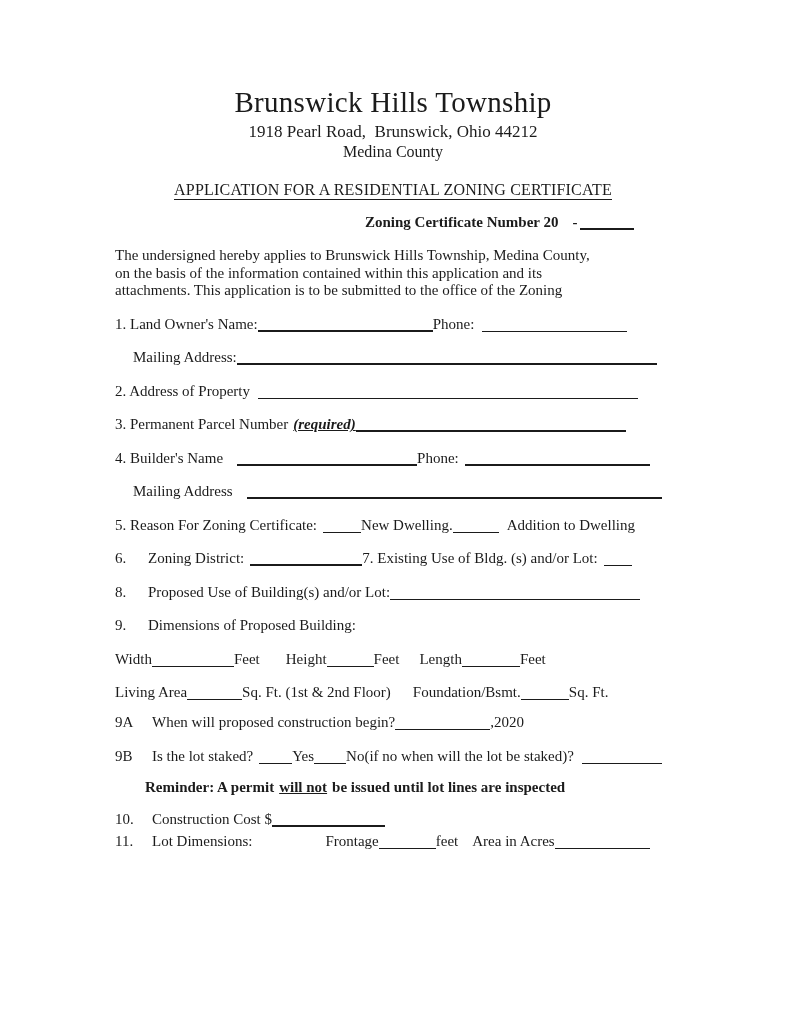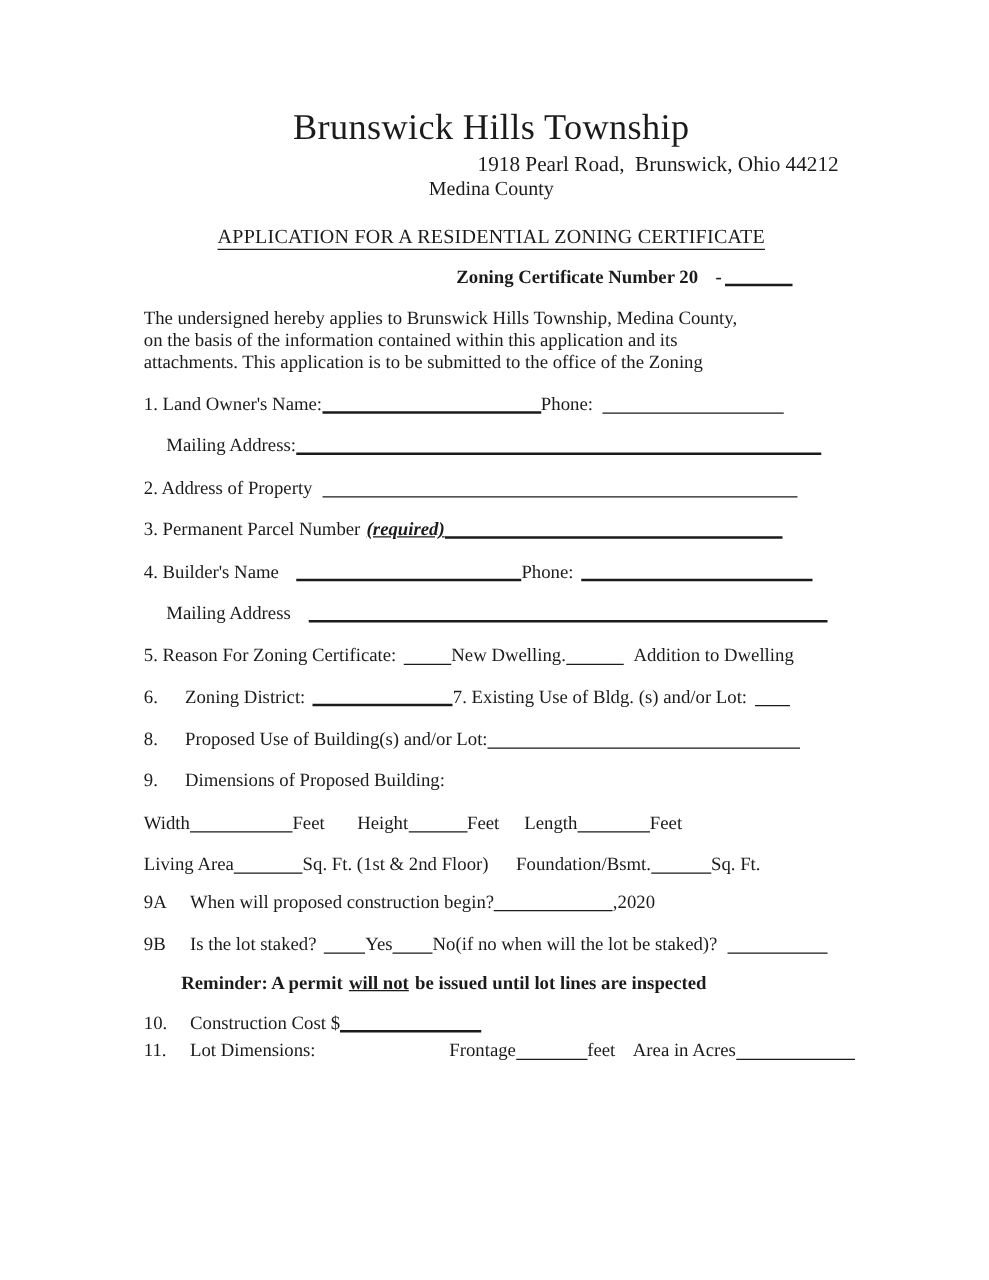--- a/index.html
+++ b/index.html
@@ -4,21 +4,21 @@
 <style>
   html,body{margin:0;padding:0;background:#ffffff;}
   .page{
     width:706px;height:1024px;background:#ffffff;box-sizing:border-box;
     padding:86px 0 4px 115px;
     font-family:"Liberation Serif", serif;
     font-size:15px;color:#1b1b1b;overflow:hidden;
   }
   .content{width:556px;}
   .title{font-size:29px;line-height:33px;text-align:center;letter-spacing:0.3px;}
-  .sub{font-size:17px;line-height:21px;text-align:right;margin-top:2px;}
+  .sub{font-size:17px;line-height:21px;text-align:center;margin-top:2px;}
   .sub2{font-size:16px;line-height:19px;text-align:center;}
   .formtitle{margin-top:20px;text-align:center;font-size:16px;}
   .formtitle .hd{border-bottom:1.5px solid #1b1b1b;padding-bottom:1px;letter-spacing:0.2px;}
   .certline{margin-top:15px;margin-left:250px;font-weight:bold;white-space:nowrap;}
   .certline .bl{width:54px;margin-left:3px;border-bottom-width:2px;}
   .dash{margin-left:14px;}
   .intro{margin-top:16px;line-height:17.6px;}
   .intro div{white-space:nowrap;}
   .line{margin-top:12.5px;line-height:21px;white-space:nowrap;}
   .line.tight{margin-top:1px;}
@@ -29,21 +29,21 @@
   .bl{display:inline-block;height:13px;border-bottom:1px solid #1b1b1b;vertical-align:-3px;}
   .t2{border-bottom-width:2px;}
   .t3{border-bottom-width:2.5px;}
   .b{font-weight:bold;}
   .req{font-weight:bold;font-style:italic;text-decoration:underline;margin-left:5px;}
   .u2{text-decoration:underline;}
   .rem{margin-top:12.5px;margin-left:30px;font-weight:bold;white-space:nowrap;}
   .rem .u2{margin:0 5px;}
   .g6{margin-left:6px;} .g8{margin-left:8px;}
   .g14{margin-left:14px;} .g20{margin-left:20px;} .g22{margin-left:22px;}
-  .g26{margin-left:26px;} .g73{margin-left:107px;}
+  .g26{margin-left:26px;} .g73{margin-left:73px;}
 </style>
 </head>
 <body>
 
 <div class="page">
   <div class="content">
 
     <div class="title">Brunswick Hills Township</div>
     <div class="sub">1918 Pearl Road,&nbsp; Brunswick, Ohio 44212</div>
     <div class="sub2">Medina County</div>

